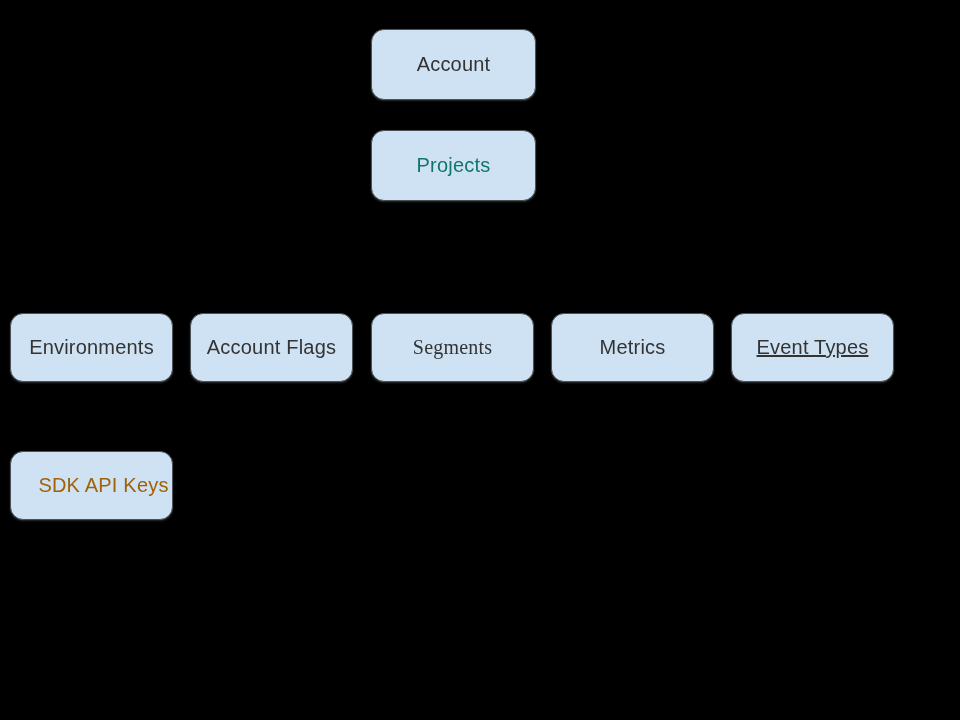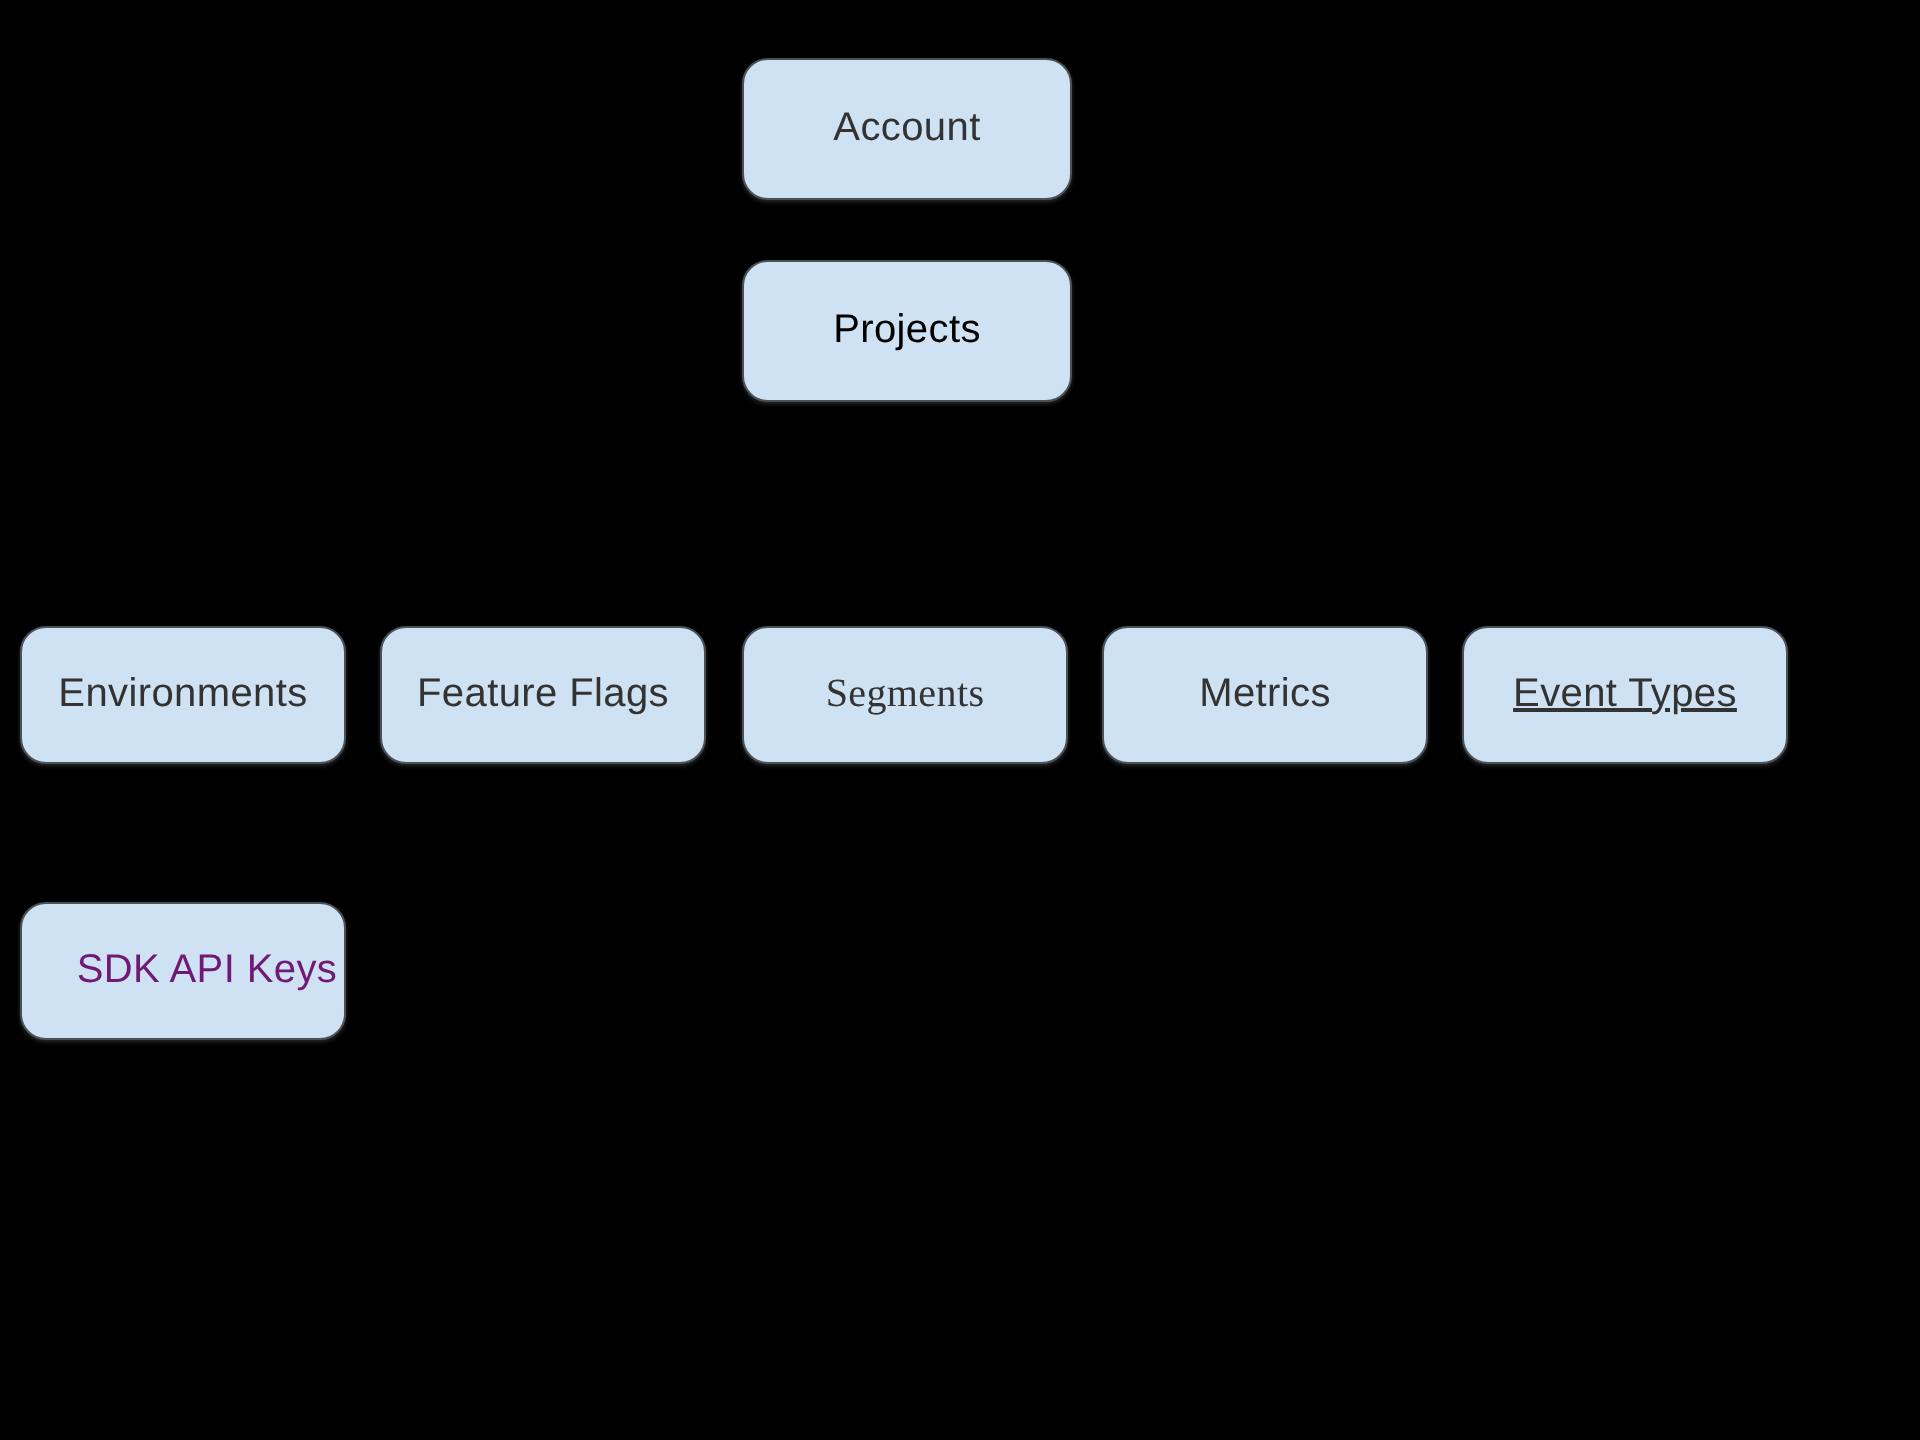--- a/index.html
+++ b/index.html
@@ -36,33 +36,33 @@
   }
 </style>
 </head>
 <body>
 
 <div id="canvas" style="background: rgb(0, 0, 0);">
     <div class="node" style="left: 371px; top: 29px; width: 165px; height: 71px; background: rgb(207, 226, 243); border-color: rgb(74, 82, 88);">
       <span class="label" style="color: rgb(51, 51, 51);">Account</span>
     </div>
     <div class="node" style="left: 371px; top: 130px; width: 165px; height: 71px; background: rgb(207, 226, 243); border-color: rgb(74, 82, 88);">
-      <span class="label" style="color: #000000;">Projects</span>
+      <span class="label" style="color: #0f766e;">Projects</span>
     </div>
     <div class="node" style="left: 10px; top: 313px; width: 163px; height: 69px; background: rgb(207, 226, 243); border-color: rgb(74, 82, 88);">
       <span class="label" style="color: rgb(51, 51, 51);">Environments</span>
     </div>
     <div class="node" style="left: 190px; top: 313px; width: 163px; height: 69px; background: rgb(207, 226, 243); border-color: rgb(74, 82, 88);">
-      <span class="label" style="color: rgb(51, 51, 51);">Feature Flags</span>
+      <span class="label" style="color: rgb(51, 51, 51);">Account Flags</span>
     </div>
     <div class="node" style="left: 371px; top: 313px; width: 163px; height: 69px; background: rgb(207, 226, 243); border-color: rgb(74, 82, 88);">
       <span class="label" style="color: rgb(51, 51, 51); font-family: Liberation Serif, serif;">Segments</span>
     </div>
     <div class="node" style="left: 551px; top: 313px; width: 163px; height: 69px; background: rgb(207, 226, 243); border-color: rgb(74, 82, 88); align-items: center;">
       <span class="label" style="color: rgb(51, 51, 51);">Metrics</span>
     </div>
     <div class="node" style="left: 731px; top: 313px; width: 163px; height: 69px; background: rgb(207, 226, 243); border-color: rgb(74, 82, 88);">
       <span class="label" style="color: rgb(51, 51, 51); text-decoration: underline;">Event Types</span>
     </div>
     <div class="node" style="left: 10px; top: 451px; width: 163px; height: 69px; background: rgb(207, 226, 243); border-color: rgb(74, 82, 88);">
-      <span class="label" style="color: #701a75; margin-left: 24px;">SDK API Keys</span>
+      <span class="label" style="color: #a16207; margin-left: 24px;">SDK API Keys</span>
     </div>
   </div>
 
 </body></html>

